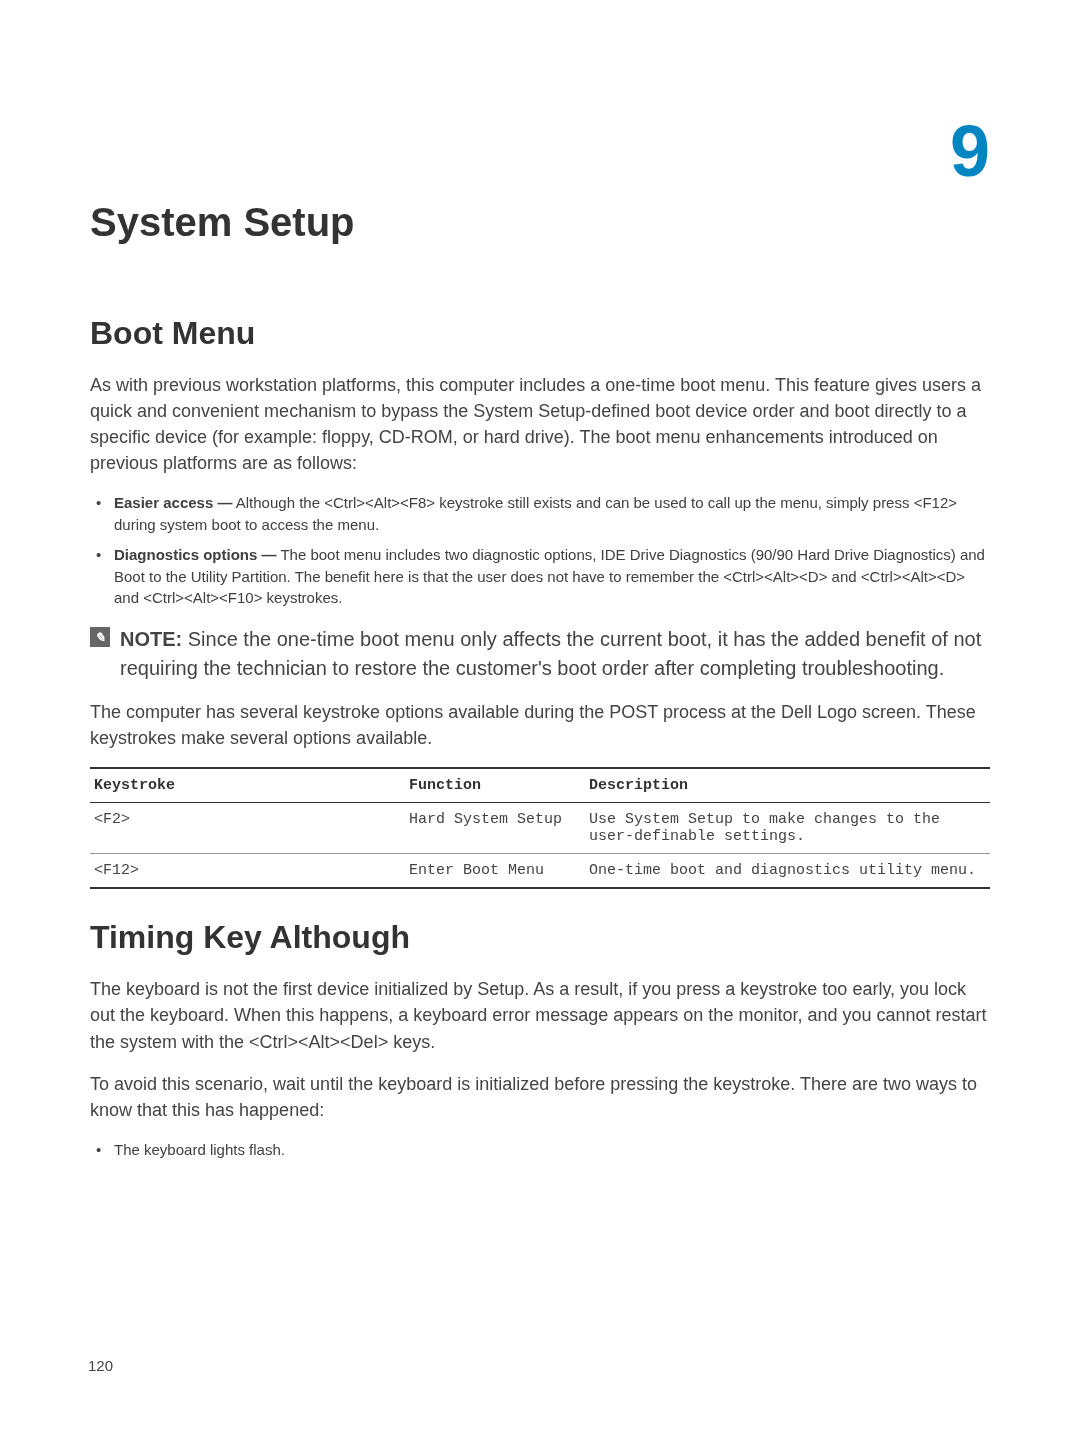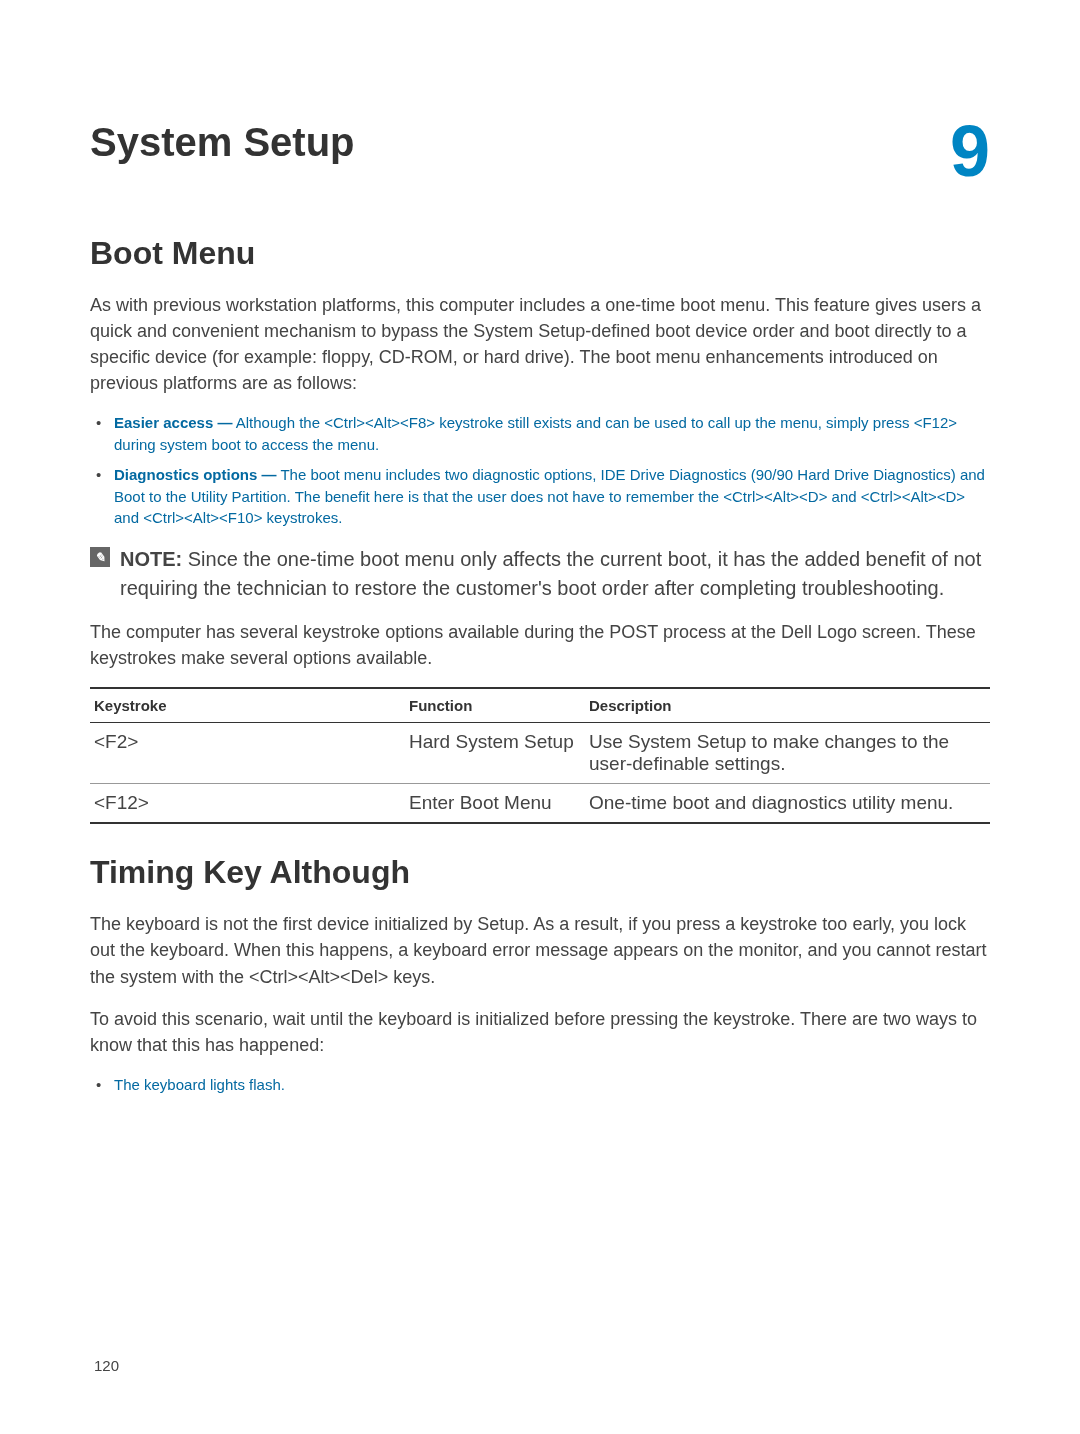--- a/index.html
+++ b/index.html
@@ -21,20 +21,21 @@
       top: 110px;
       right: 90px;
       font-size: 72px;
       font-weight: bold;
       color: #0085c3;
     }
     h1 {
       font-size: 40px;
       font-weight: bold;
       color: #333;
+      margin-top: 80px;
       margin-bottom: 70px;
     }
     h2 {
       font-size: 32px;
       font-weight: bold;
       color: #333;
       margin-bottom: 20px;
       margin-top: 30px;
     }
     p {
@@ -43,21 +44,21 @@
       color: #444;
       margin-bottom: 16px;
     }
     ul {
       list-style: none;
       margin-bottom: 16px;
     }
     ul li {
       font-size: 15px;
       line-height: 1.45;
-      color: #0369a1;
+      color: #404040;
       margin-bottom: 8px;
       padding-left: 24px;
       position: relative;
     }
     ul li::before {
       content: "•";
       position: absolute;
       left: 6px;
       top: 0;
       color: #444;
@@ -88,51 +89,52 @@
     }
     .note-text {
       font-size: 20px;
       line-height: 1.45;
       color: #444;
     }
     table {
       width: 100%;
       border-collapse: collapse;
       margin-bottom: 20px;
+      font-family: Liberation Mono, monospace;
     }
     table thead tr {
       border-top: 2px solid #333;
       border-bottom: 1px solid #333;
     }
     table th {
       text-align: left;
       font-size: 15px;
       font-weight: bold;
       padding: 8px 4px;
       color: #333;
     }
     table tbody tr {
       border-bottom: 1px solid #999;
     }
     table tbody tr:last-child {
       border-bottom: 2px solid #333;
     }
     table td {
-      font-size: 19px;
+      font-size: 15px;
       padding: 8px 4px;
       vertical-align: top;
       color: #444;
     }
     .col-keystroke { width: 35%; }
     .col-function { width: 20%; }
     .col-desc { width: 45%; }
     .page-num {
       position: absolute;
       bottom: 60px;
-      left: 94px;
+      left: 88px;
       font-size: 15px;
       color: #444;
     }
   </style>
 </head>
 <body>
 
 <div class="chapter-num">9</div>
 
 <h1>System Setup</h1>

